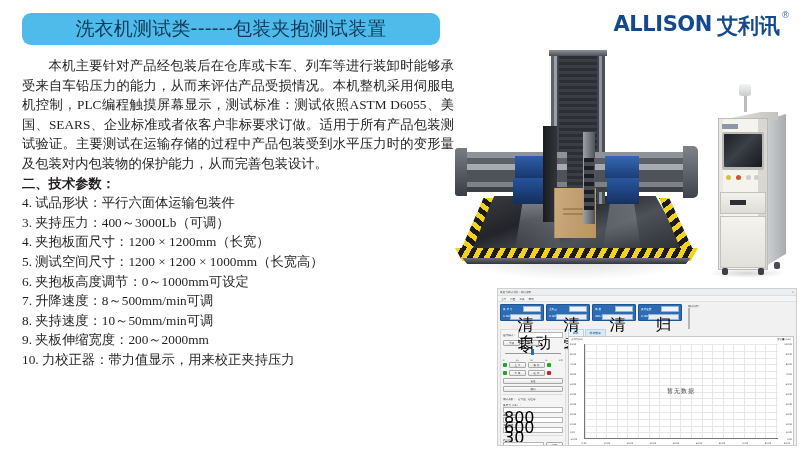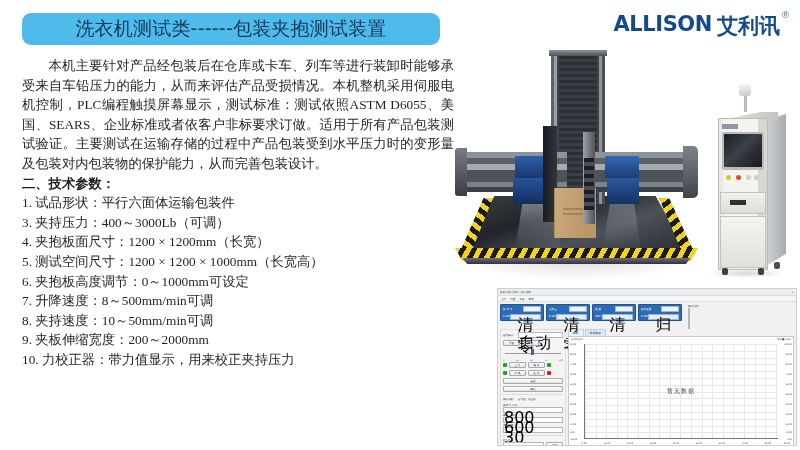--- a/index.html
+++ b/index.html
@@ -243,21 +243,21 @@
     <span class="en">ALLISON</span>
     <span class="cn">艾利讯</span>
     <span class="rmark">®</span>
   </div>
 
 </div>
 
 <div id="body-text">
   <div class="para">本机主要针对产品经包装后在仓库或卡车、列车等进行装卸时能够承受来自车铅压力的能力，从而来评估产品受损情况。本机整机采用伺服电机控制，PLC编程触摸屏幕显示，测试标准：测试依照ASTM D6055、美国、SEARS、企业标准或者依客户非标要求订做。适用于所有产品包装测试验证。主要测试在运输存储的过程中产品包装受到水平压力时的变形量及包装对内包装物的保护能力，从而完善包装设计。</div>
   <div class="sec-head">二、技术参数：</div>
-  <div class="spec">1. 试品形状：平行六面体运输包装件</div>
+  <div class="spec">4. 试品形状：平行六面体运输包装件</div>
   <div class="spec">3. 夹持压力：400～3000Lb（可调）</div>
   <div class="spec">4. 夹抱板面尺寸：1200 × 1200mm（长宽）</div>
   <div class="spec">5. 测试空间尺寸：1200 × 1200 × 1000mm（长宽高）</div>
   <div class="spec">6. 夹抱板高度调节：0～1000mm可设定</div>
   <div class="spec">7. 升降速度：8～500mm/min可调</div>
   <div class="spec">8. 夹持速度：10～50mm/min可调</div>
   <div class="spec">9. 夹板伸缩宽度：200～2000mm</div>
   <div class="spec">10. 力校正器：带力值显示，用来校正夹持压力</div>
 </div>
 

